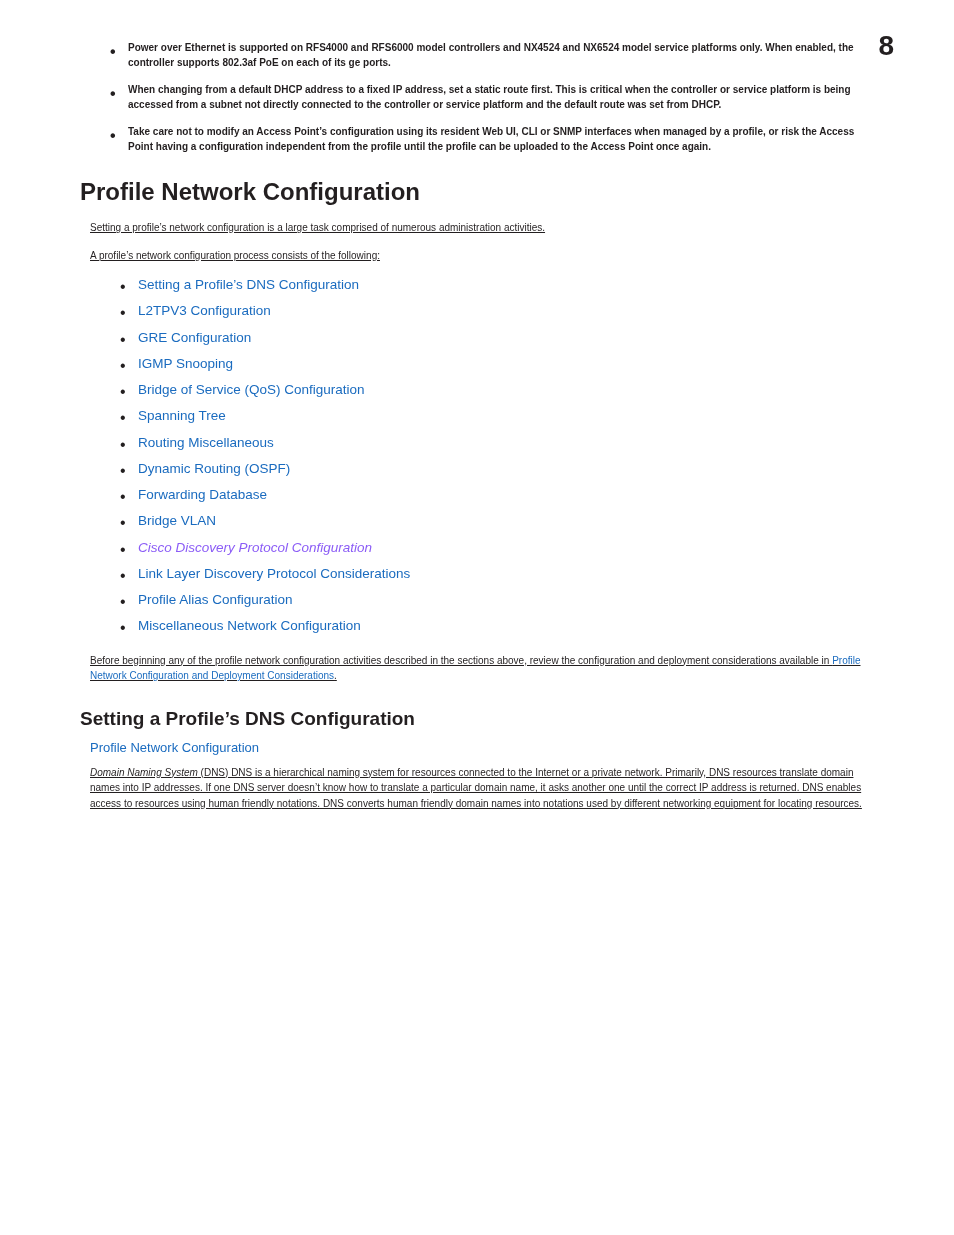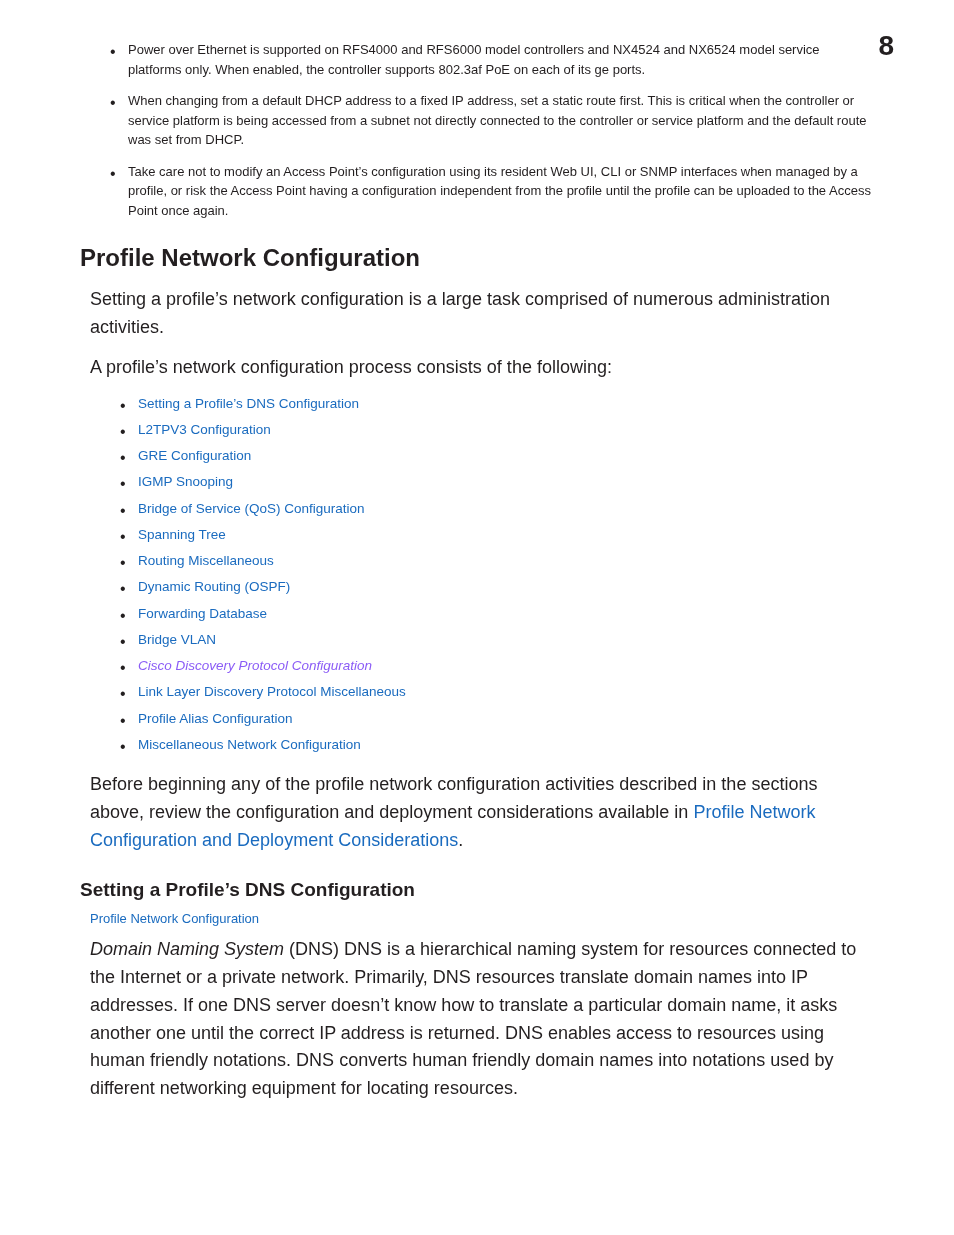--- a/index.html
+++ b/index.html
@@ -36,21 +36,22 @@
     .bullet-list {
       list-style: none;
       margin: 0 0 20px 30px;
     }
 
     .bullet-list li {
       position: relative;
       padding-left: 18px;
       margin-bottom: 12px;
       line-height: 1.5;
-      font-size: 13px;
+      font-size: 10px;
+      font-weight: bold;
     }
 
     .bullet-list li::before {
       content: "•";
       position: absolute;
       left: 0;
       top: 0;
       font-size: 16px;
     }
 
@@ -63,24 +64,25 @@
     }
 
     .subsection-heading {
       font-size: 19px;
       font-weight: bold;
       color: #231f20;
       margin: 24px 0 10px 0;
     }
 
     .body-text {
-      font-size: 18px;
+      font-size: 10px;
       line-height: 1.55;
       margin-bottom: 12px;
       color: #231f20;
+      text-decoration: underline;
     }
 
     .link-list {
       list-style: none;
       margin: 0 0 16px 30px;
     }
 
     .link-list li {
       position: relative;
       padding-left: 18px;
@@ -176,21 +178,21 @@
       <li>
         <a class="doc-link" href="#">Forwarding Database</a>
       </li>
       <li>
         <a class="doc-link" href="#">Bridge VLAN</a>
       </li>
       <li>
         <span class="link-item-static">Cisco Discovery Protocol Configuration</span>
       </li>
       <li>
-        <a class="doc-link" href="#">Link Layer Discovery Protocol Miscellaneous</a>
+        <a class="doc-link" href="#">Link Layer Discovery Protocol Considerations</a>
       </li>
       <li>
         <a class="doc-link" href="#">Profile Alias Configuration</a>
       </li>
       <li>
         <a class="doc-link" href="#">Miscellaneous Network Configuration</a>
       </li>
     </ul>
 
     <p class="body-text">

